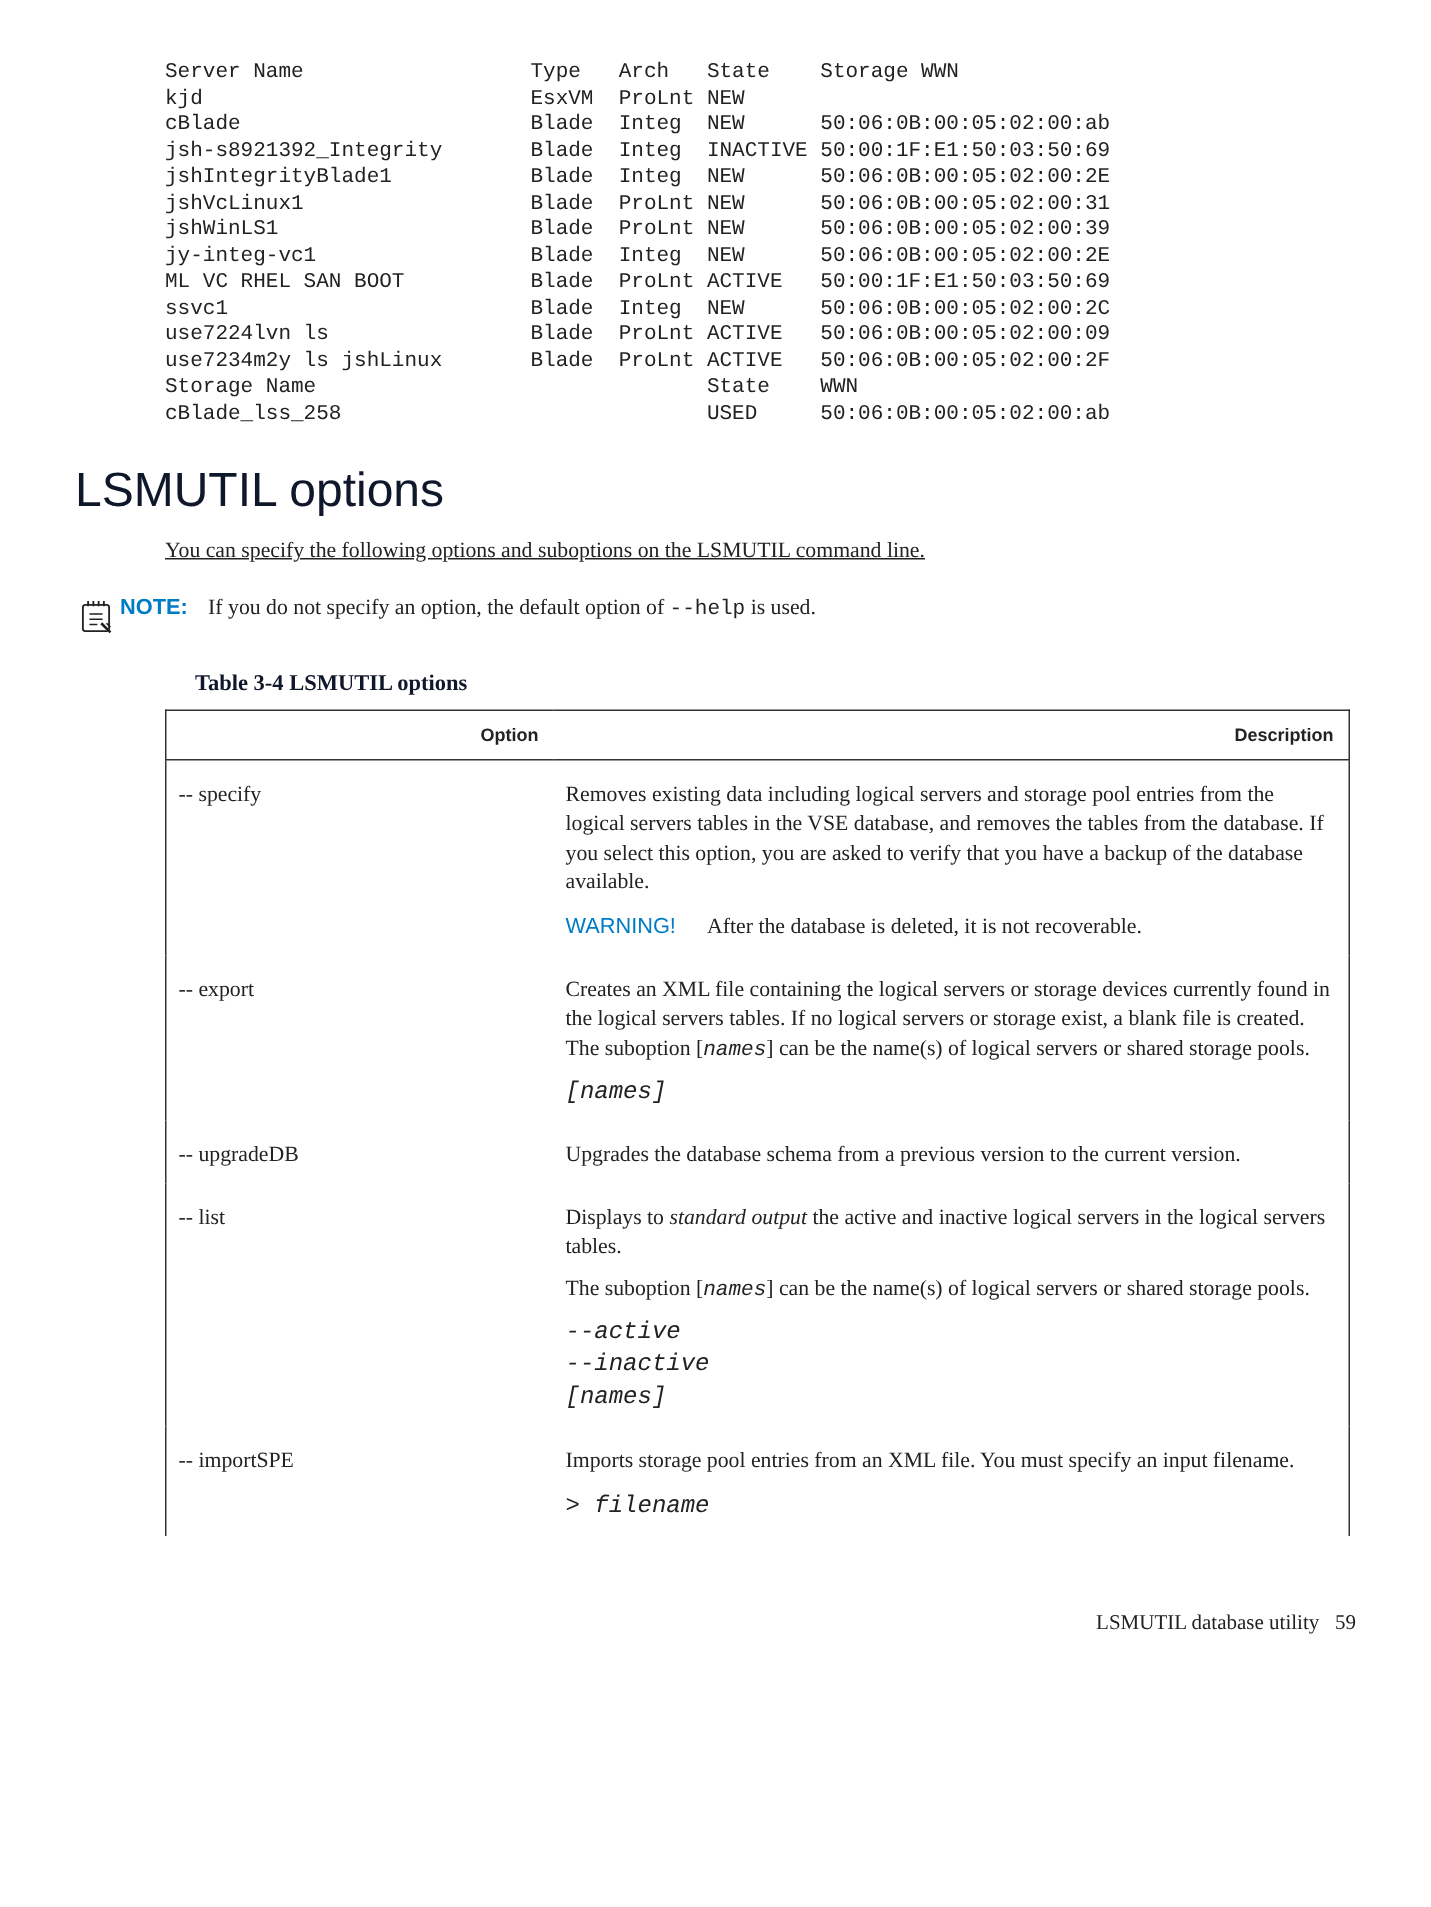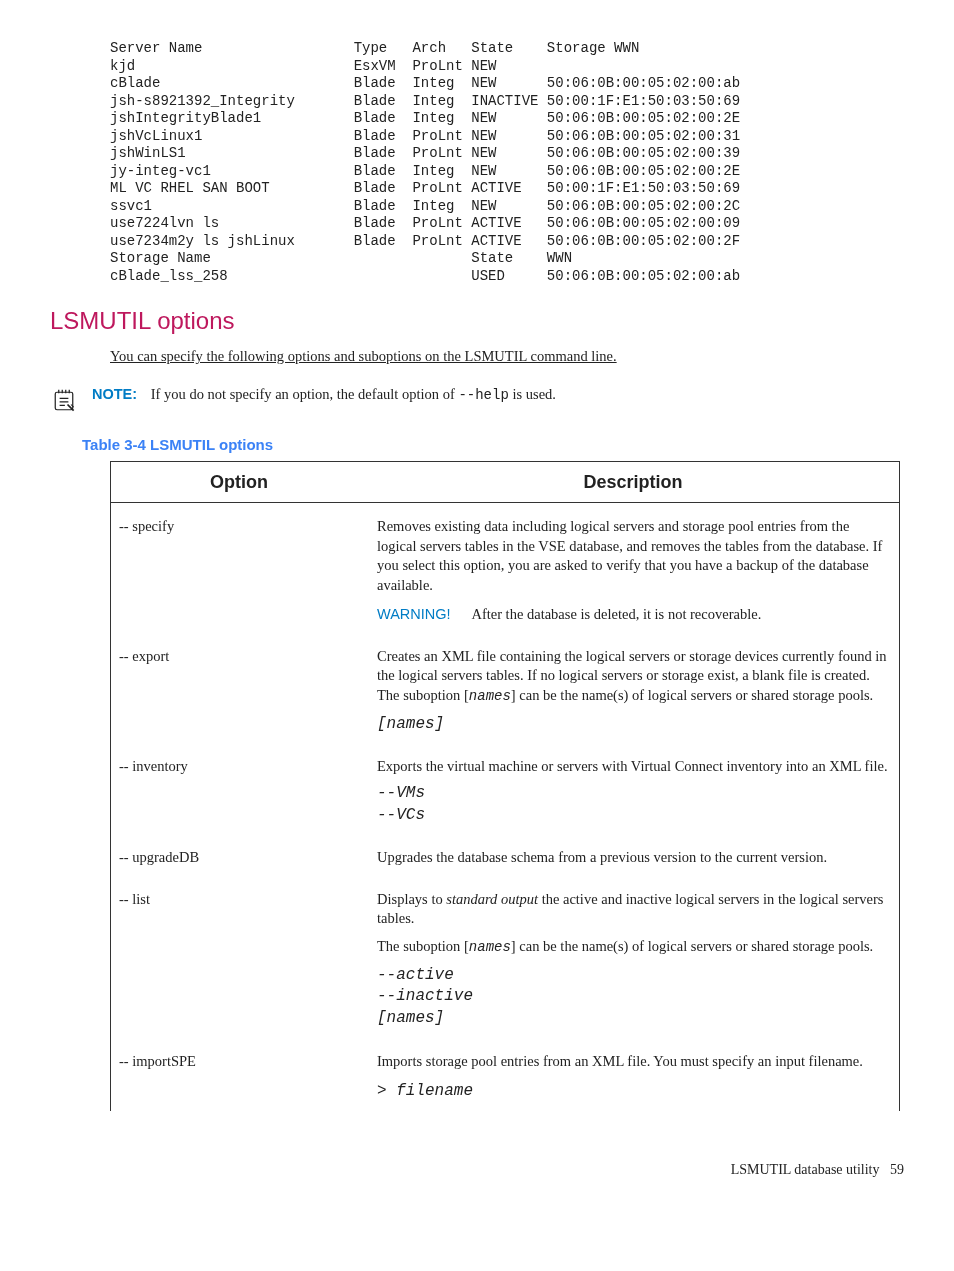--- a/index.html
+++ b/index.html
@@ -15,73 +15,72 @@
   .mono-block {
     font-family: 'Courier New', Courier, monospace;
     white-space: pre;
     font-size: 14px;
     line-height: 1.25;
     margin-left: 60px;
     margin-bottom: 20px;
   }
   .h2 {
     font-family: Arial, Helvetica, sans-serif;
-    color: #be185d;
-    font-size: 24px;
+    color: #0f172a;
+    font-size: 32px;
     font-weight: normal;
     margin: 12px 0 10px 0;
   }
   .intro {
     margin-left: 60px;
     margin-bottom: 18px;
     text-decoration: underline;
   }
   .note-row {
     display: flex;
     align-items: flex-start;
     margin-bottom: 12px;
-    gap: 12px;
   }
   .note-icon {
     width: 30px;
     flex-shrink: 0;
     padding-top: 2px;
   }
   .note-label {
     font-family: Arial, Helvetica, sans-serif;
     font-weight: bold;
     color: #007cc5;
     margin-right: 10px;
   }
   .note-text {
     flex: 1;
   }
   .mono-inline {
     font-family: 'Courier New', Courier, monospace;
     font-size: 14px;
   }
   .table-caption {
-    font-family: Liberation Sans, sans-serif;
+    font-family: Liberation Serif, serif;
     font-weight: bold;
-    color: #3b82f6;
+    color: #0f172a;
     font-size: 15px;
-    margin-left: 32px;
+    margin-left: 80px;
     margin-bottom: 6px;
     margin-top: 14px;
   }
   table.opts {
     border-collapse: collapse;
     margin-left: 60px;
     width: 790px;
   }
   table.opts th {
     font-family: Arial, Helvetica, sans-serif;
     font-weight: bold;
-    font-size: 18px;
-    text-align: center;
+    font-size: 12px;
+    text-align: right;
     border-top: 1px solid #333;
     border-bottom: 1px solid #333;
     padding: 8px 10px 8px 8px;
   }
   table.opts td {
     vertical-align: top;
     padding: 8px 10px 8px 8px;
     font-size: 14.5px;
   }
   table.opts .col-opt { width: 240px; }
@@ -179,28 +178,20 @@
   <tr class="group-space">
     <td class="tbl-left-border">-- export</td>
     <td class="tbl-right-border">
       <span>Creates an XML file containing the logical servers or storage devices currently found in the logical servers tables. If no logical servers or storage exist, a blank file is created.</span><br>
       <span>The suboption [</span><span class="mono-inline italic">names</span><span>] can be the name(s) of logical servers or shared storage pools.</span>
       <span class="sub">[names]</span>
     </td>
   </tr>
 
 
-  <tr class="group-space">
-    <td class="tbl-left-border">-- inventory</td>
-    <td class="tbl-right-border">
-      <span>Exports the virtual machine or servers with Virtual Connect inventory into an XML file.</span>
-      <span class="sub" style="margin-top:6px;">--VMs</span>
-      <span class="sub" style="margin-top:0;">--VCs</span>
-    </td>
-  </tr>
 
   <tr class="group-space">
     <td class="tbl-left-border">-- upgradeDB</td>
     <td class="tbl-right-border">Upgrades the database schema from a previous version to the current version.</td>
   </tr>
 
   <tr class="group-space">
     <td class="tbl-left-border">-- list</td>
     <td class="tbl-right-border">
       <span>Displays to </span><span class="italic">standard output</span><span> the active and inactive logical servers in the logical servers tables.</span>

